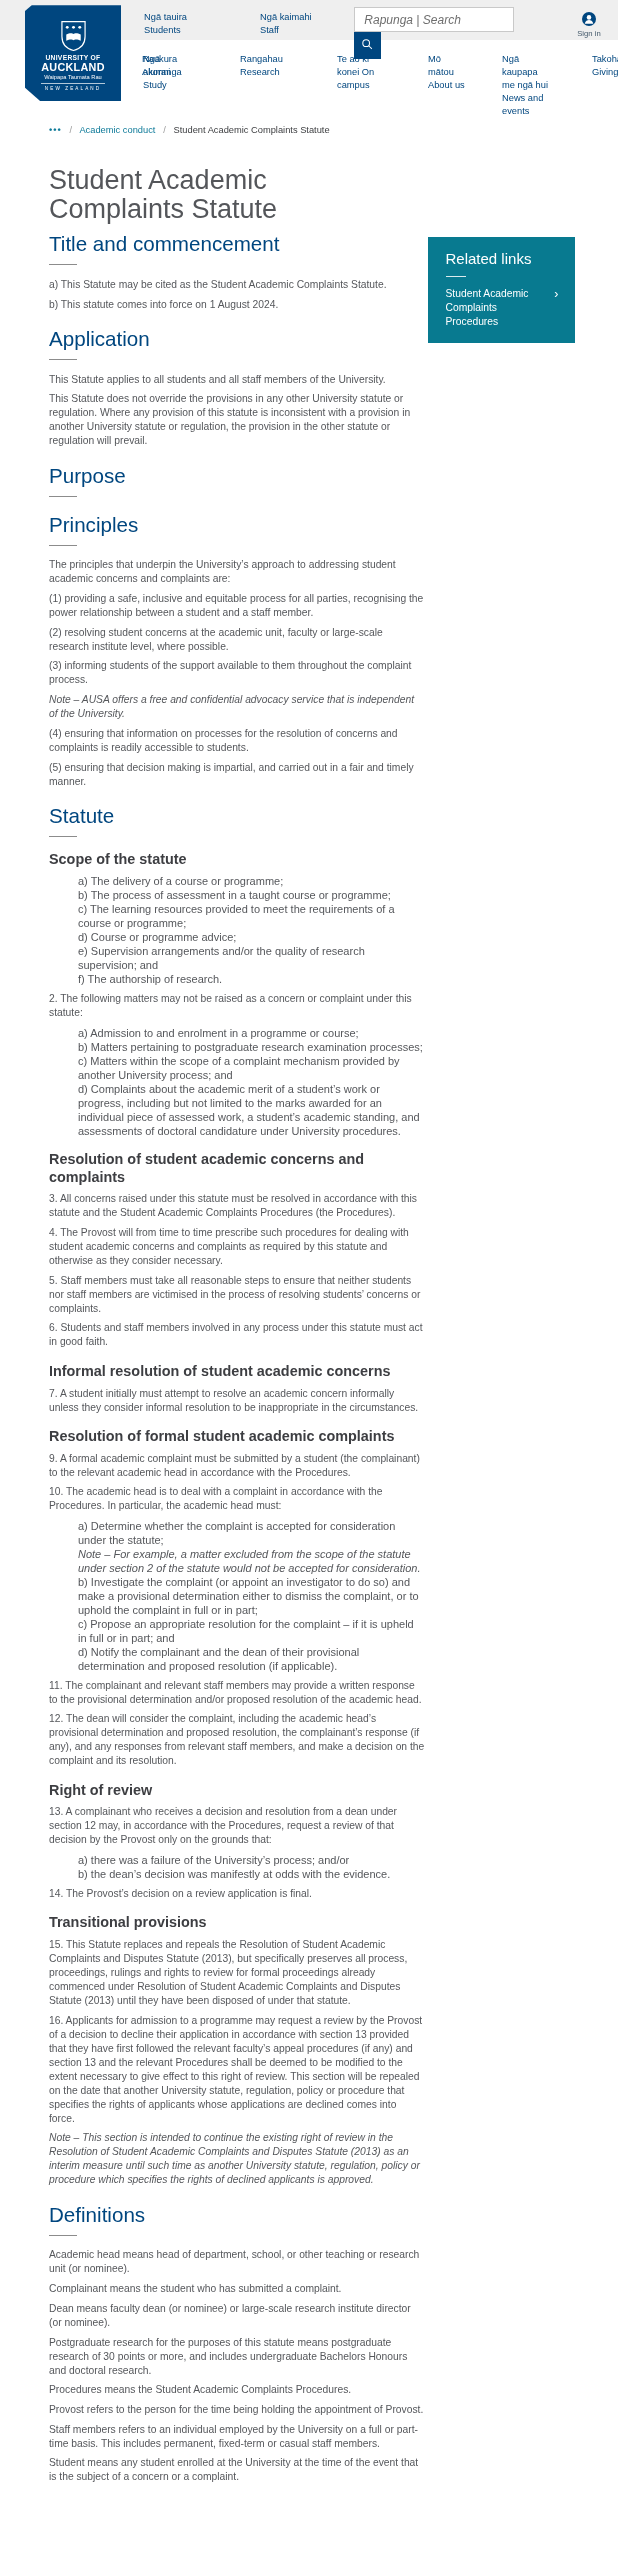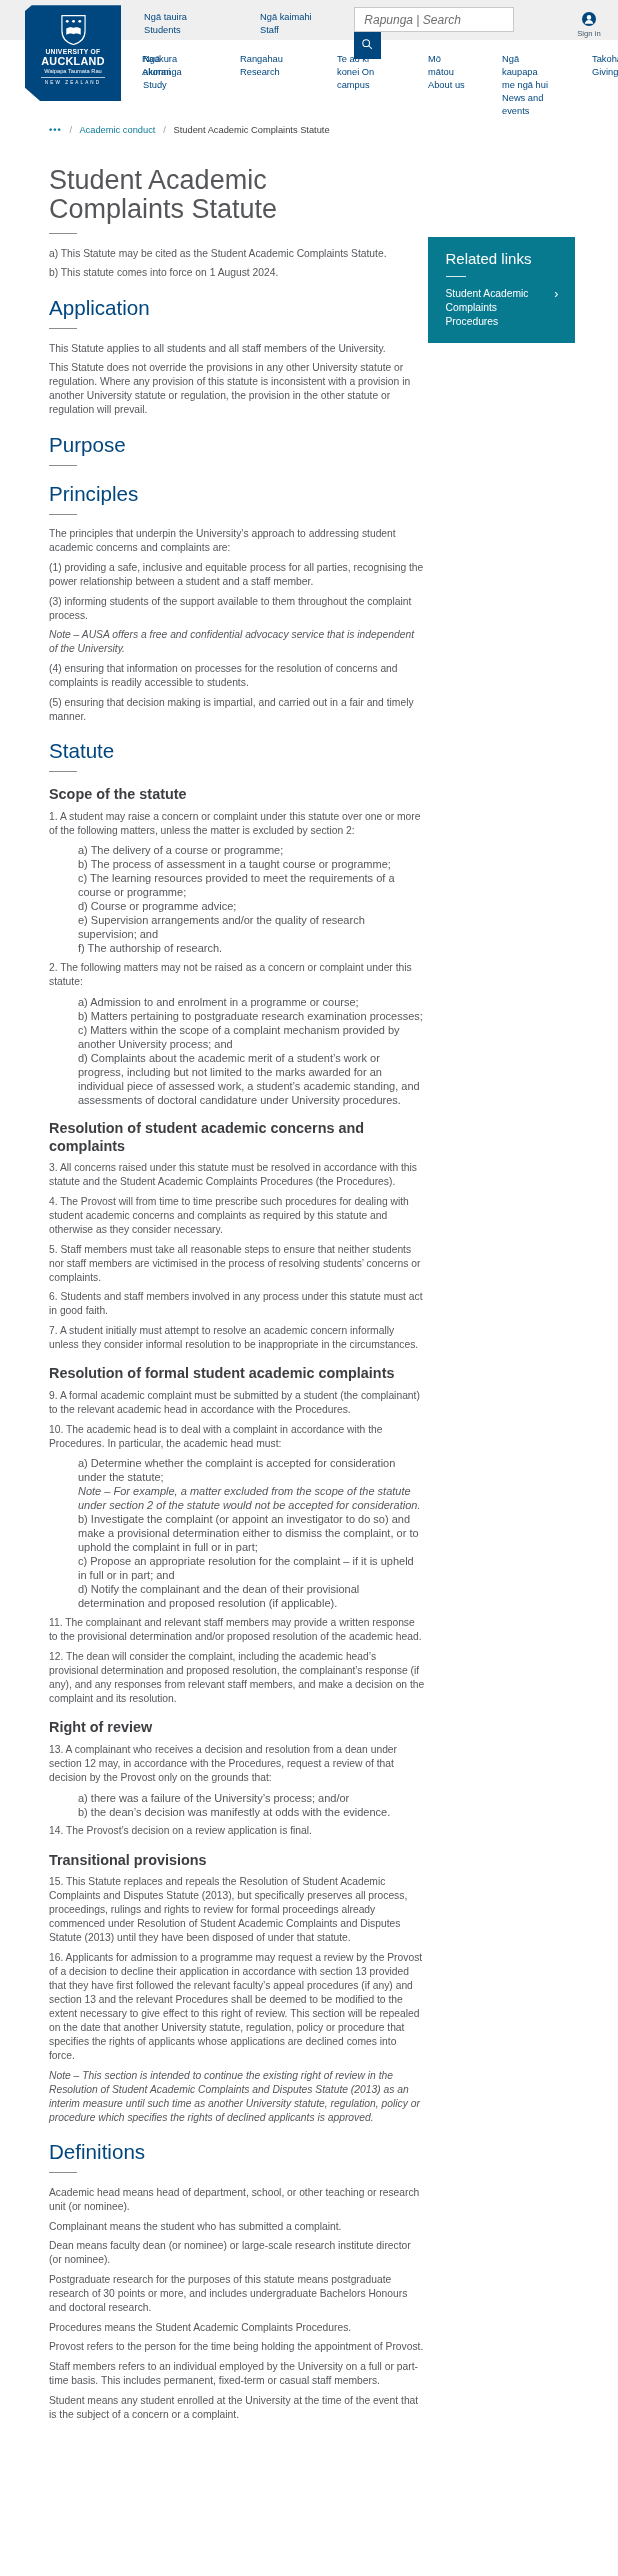--- a/index.html
+++ b/index.html
@@ -2,21 +2,21 @@
 <html style="font-size:8.2px"><head>
 <meta charset="utf-8">
 <style>
   html,body{margin:0;padding:0;background:#fff;}
   #screen{position:relative;width:618px;height:3091px;overflow:hidden;background:#fff;
           font-family:"Liberation Sans",sans-serif;color:#55575b;}
   
   .topbar{position:absolute;left:0;top:0;width:618px;height:40px;background:#efefef;}
   .logo{position:absolute;left:25px;top:5.2px;width:96px;height:96px;background:#00467f;z-index:20;
         clip-path:polygon(7% 0,100% 0,100% 100%,16% 100%,0 86%,0 6%);
-        display:flex;flex-direction:column;align-items:center;padding-top:9px;box-sizing:border-box;cursor:pointer;}
+        display:flex;flex-direction:column;align-items:center;padding-top:15px;box-sizing:border-box;cursor:pointer;}
   .logo-text{color:#fff;text-align:center;line-height:1.1;}
   .logo-l1{font-size:6.7px;font-weight:bold;letter-spacing:0.3px;}
   .logo-l2{font-size:10.8px;font-weight:bold;letter-spacing:0.3px;}
   .logo-l3{font-size:5.7px;margin-top:1px;}
   .logo-l4{font-size:4.6px;letter-spacing:2.1px;margin-top:2.6px;border-top:0.5px solid rgba(255,255,255,.7);padding-top:2.1px;}
   .top-link{position:absolute;top:11.3px;width:62px;color:#00467f;font-size:9.3px;line-height:12.4px;cursor:pointer;}
   .search-box{position:absolute;left:354px;top:7.2px;width:160px;height:25px;background:#fff;border:0.5px solid #c9c9c9;box-sizing:border-box;}
   .search-box input{width:100%;height:100%;border:none;outline:none;background:transparent;font-size:12px;
         padding:0 0 0 9.3px;box-sizing:border-box;font-family:"Liberation Sans",sans-serif;color:#444;}
   .search-box input::placeholder{font-style:italic;color:#6e6e6e;}
@@ -136,69 +136,71 @@
     <a class="related-link">
       <span>Student Academic Complaints Procedures</span>
       <span class="related-chevron">›</span>
     </a>
   </aside>
 
   <main id="doc">
     <h1>Student Academic Complaints Statute</h1>
 
   <section class="section">
+        <h2>Title and commencement</h2>
         <hr class="rule">
         <p>a) This Statute may be cited as the Student Academic Complaints Statute.</p>
         <p>b) This statute comes into force on 1 August 2024.</p>
       </section>
       <section class="section">
         <h2>Application</h2>
         <hr class="rule">
         <p>This Statute applies to all students and all staff members of the University.</p>
         <p>This Statute does not override the provisions in any other University statute or regulation. Where any provision of this statute is inconsistent with a provision in another University statute or regulation, the provision in the other statute or regulation will prevail.</p>
       </section>
       <section class="section">
         <h2>Purpose</h2>
         <hr class="rule">
       </section>
       <section class="section">
         <h2>Principles</h2>
         <hr class="rule">
         <p>The principles that underpin the University’s approach to addressing student academic concerns and complaints are:</p>
         <p>(1) providing a safe, inclusive and equitable process for all parties, recognising the power relationship between a student and a staff member.</p>
+        <p>(2) resolving student concerns at the academic unit, faculty or large-scale research institute level, where possible.</p>
         <p>(3) informing students of the support available to them throughout the complaint process.</p>
         <p class="note">Note – AUSA offers a free and confidential advocacy service that is independent of the University.</p>
         <p>(4) ensuring that information on processes for the resolution of concerns and complaints is readily accessible to students.</p>
         <p>(5) ensuring that decision making is impartial, and carried out in a fair and timely manner.</p>
       </section>
       <section class="section">
         <h2>Statute</h2>
         <hr class="rule">
         <h3>Scope of the statute</h3>
-        <p>1. A student may raise a concern or complaint under this statute over one or more of the following matters, unless the matter is excluded by section 2:</p>
         <ul class="plain-list">
           <li>a) The delivery of a course or programme;</li>
           <li>b) The process of assessment in a taught course or programme;</li>
           <li>c) The learning resources provided to meet the requirements of a course or programme;</li>
           <li>d) Course or programme advice;</li>
           <li>e) Supervision arrangements and/or the quality of research supervision; and</li>
           <li>f) The authorship of research.</li>
         </ul>
         <p>2. The following matters may not be raised as a concern or complaint under this statute:</p>
         <ul class="plain-list">
           <li>a) Admission to and enrolment in a programme or course;</li>
           <li>b) Matters pertaining to postgraduate research examination processes;</li>
           <li>c) Matters within the scope of a complaint mechanism provided by another University process; and</li>
           <li>d) Complaints about the academic merit of a student’s work or progress, including but not limited to the marks awarded for an individual piece of assessed work, a student’s academic standing, and assessments of doctoral candidature under University procedures.</li>
         </ul>
         <h3>Resolution of student academic concerns and complaints</h3>
         <p>3. All concerns raised under this statute must be resolved in accordance with this statute and the Student Academic Complaints Procedures (the Procedures).</p>
         <p>4. The Provost will from time to time prescribe such procedures for dealing with student academic concerns and complaints as required by this statute and otherwise as they consider necessary.</p>
         <p>5. Staff members must take all reasonable steps to ensure that neither students nor staff members are victimised in the process of resolving students’ concerns or complaints.</p>
         <p>6. Students and staff members involved in any process under this statute must act in good faith.</p>
+        <h3>Informal resolution of student academic concerns</h3>
         <p>7. A student initially must attempt to resolve an academic concern informally unless they consider informal resolution to be inappropriate in the circumstances.</p>
         <h3>Resolution of formal student academic complaints</h3>
         <p>9. A formal academic complaint must be submitted by a student (the complainant) to the relevant academic head in accordance with the Procedures.</p>
         <p>10. The academic head is to deal with a complaint in accordance with the Procedures. In particular, the academic head must:</p>
         <ul class="plain-list">
           <li>a) Determine whether the complaint is accepted for consideration under the statute;</li>
           <li class="note">Note – For example, a matter excluded from the scope of the statute under section 2 of the statute would not be accepted for consideration.</li>
           <li>b) Investigate the complaint (or appoint an investigator to do so) and make a provisional determination either to dismiss the complaint, or to uphold the complaint in full or in part;</li>
           <li>c) Propose an appropriate resolution for the complaint – if it is upheld in full or in part; and</li>
           <li>d) Notify the complainant and the dean of their provisional determination and proposed resolution (if applicable).</li>

